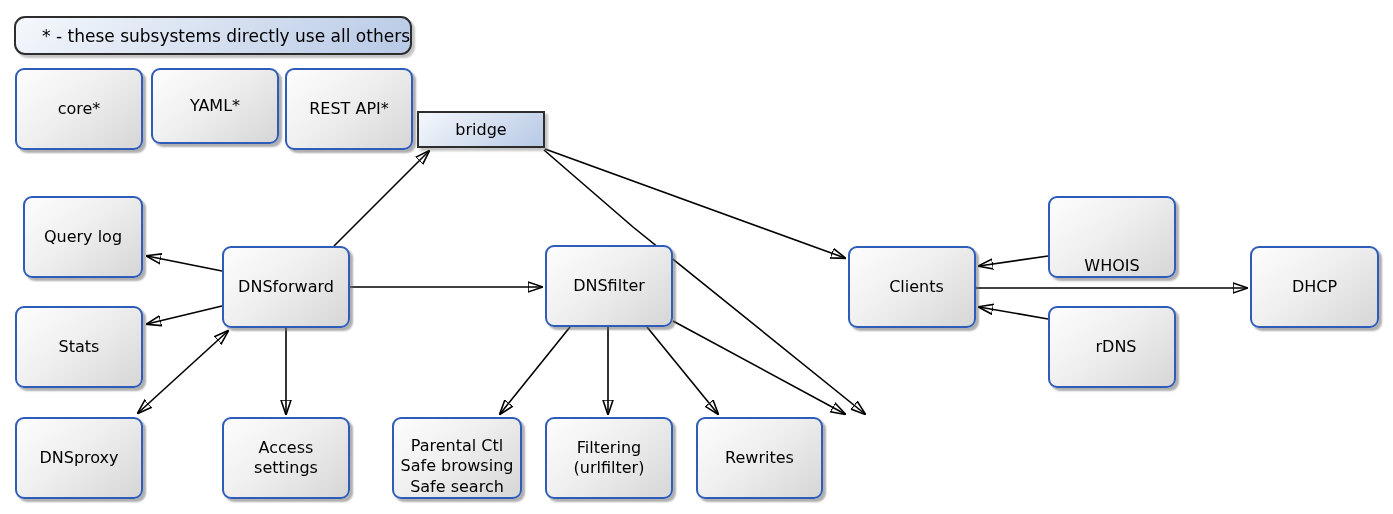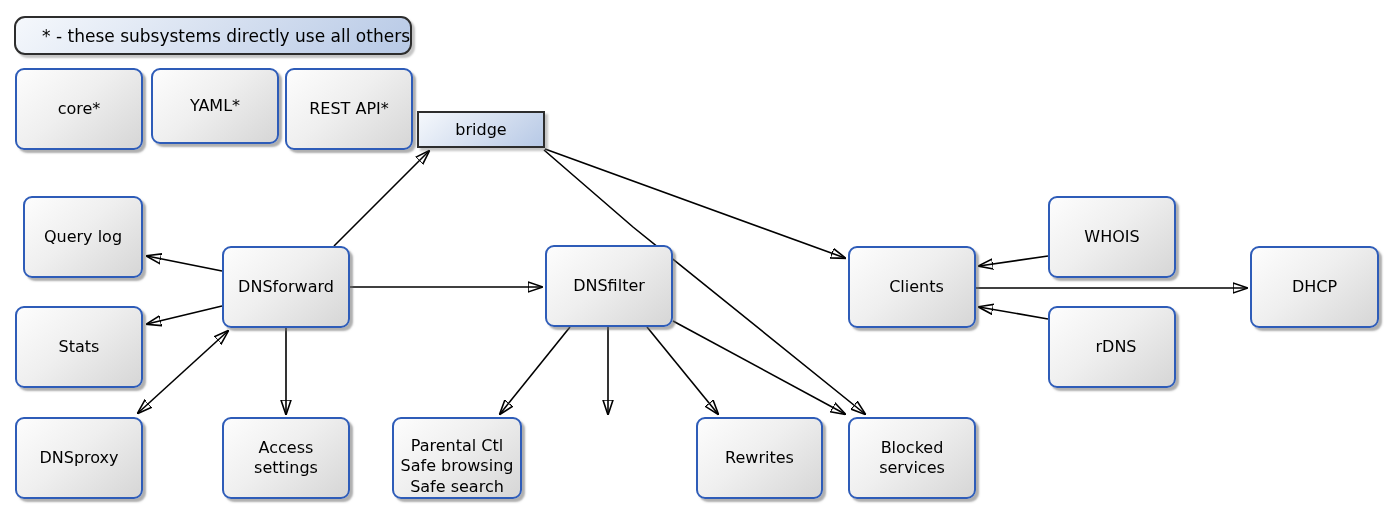--- a/index.html
+++ b/index.html
@@ -136,35 +136,35 @@
   <div class="node" style="left:545px; top:245px; width:128px; height:82px;">
     <span>DNSfilter</span>
   </div>
 
   <div class="node" style="left:392px; top:417px; width:130px; height:82px;justify-content:flex-end;">
     <span class="ln">Parental Ctl</span>
     <span class="ln">Safe browsing</span>
     <span class="ln">Safe search</span>
   </div>
 
+  <div class="node" style="left:545px; top:417px; width:128px; height:82px;">
+    <span class="ln">Filtering</span>
+    <span class="ln">(urlfilter)</span>
+  </div>
 
   <div class="node" style="left:696px; top:417px; width:127px; height:82px;">
     <span>Rewrites</span>
   </div>
 
-  <div class="node" style="left:848px; top:417px; width:128px; height:82px;">
-    <span class="ln">Blocked</span>
-    <span class="ln">services</span>
-  </div>
 
   <div class="node" style="left:848px; top:246px; width:128px; height:82px;padding-left:9px;">
     <span>Clients</span>
   </div>
 
-  <div class="node" style="left:1048px; top:196px; width:128px; height:82px;">
+  <div class="node" style="left:1048px; top:196px; width:128px; height:82px;justify-content:flex-end;">
     <span>WHOIS</span>
   </div>
 
   <div class="node" style="left:1048px; top:306px; width:128px; height:82px;padding-left:8px;">
     <span>rDNS</span>
   </div>
 
   <div class="node" style="left:1250px; top:246px; width:129px; height:82px;">
     <span>DHCP</span>
   </div>

